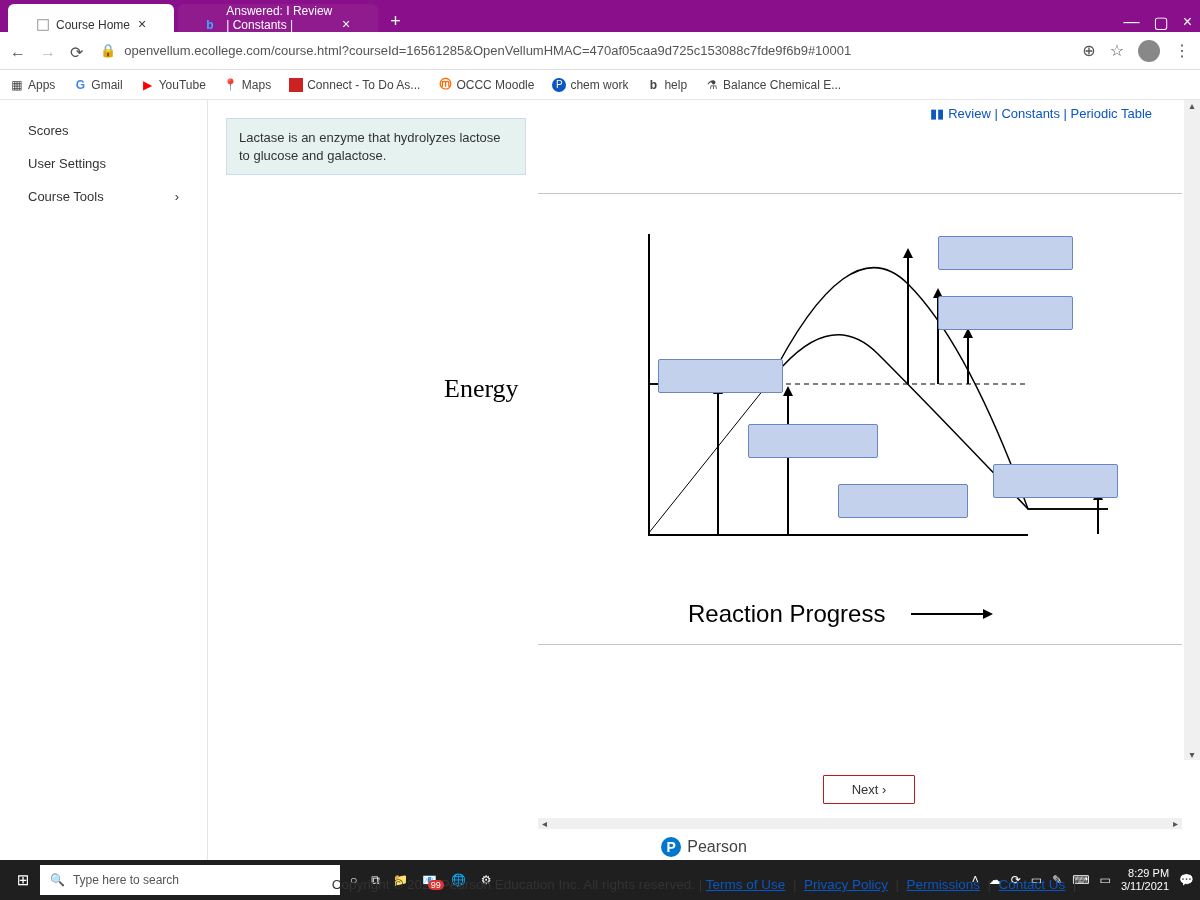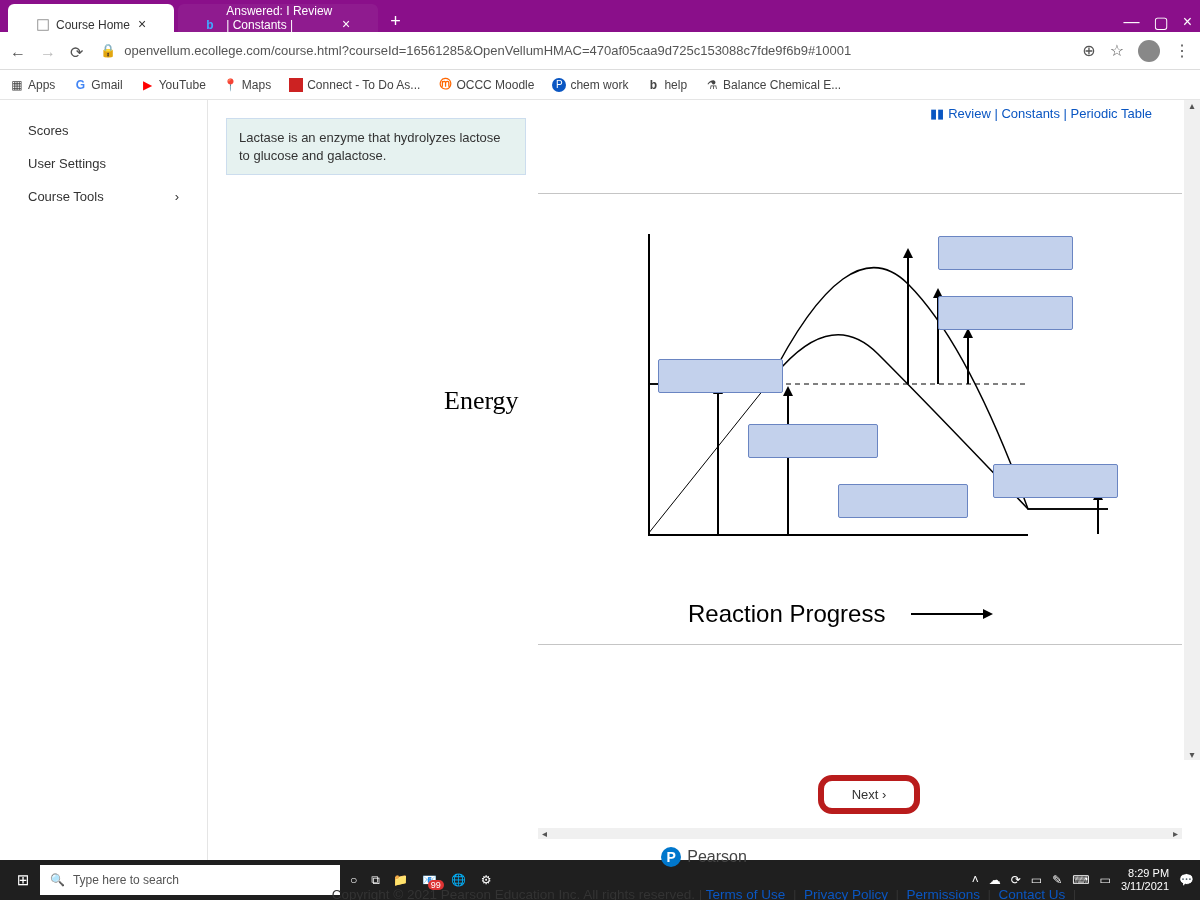--- a/index.html
+++ b/index.html
@@ -27,29 +27,29 @@
 .page { flex: 1; display: flex; min-height: 0; }
 .sidebar { width: 208px; border-right: 1px solid #e5e5e5; padding: 14px 0; }
 .sidebar .nav-item { padding: 9px 28px; font-size: 13px; color: #333; display: flex; justify-content: space-between; align-items: center; }
 
 .content { flex: 1; display: flex; flex-direction: column; position: relative; min-width: 0; }
 .top-links { position: absolute; right: 48px; top: 6px; font-size: 13px; color: #0a56c2; display: flex; align-items: center; gap: 4px; }
 .hint { margin: 18px 18px 0 18px; width: 300px; background: #e6f2f0; border: 1px solid #cde; padding: 10px 12px; font-size: 13px; color: #333; line-height: 1.35; }
 
 .diagram-wrap { margin: 18px 18px 0 330px; border-top: 1px solid #c5c5c5; padding-top: 10px; position: relative; }
 .diagram { position: relative; width: 600px; height: 380px; }
-.y-label { position: absolute; left: -94px; top: 170px; font-family: "Times New Roman", serif; font-size: 26px; margin-top: 12px; }
+.y-label { position: absolute; left: -94px; top: 170px; font-family: "Times New Roman", serif; font-size: 26px; }
 .x-label { position: absolute; left: 150px; bottom: -44px; font-family: "Times New Roman", serif; font-size: 24px; display: flex; align-items: center; gap: 26px; }
 .axis-y { position: absolute; left: 110px; top: 30px; width: 2px; height: 300px; background: #000; }
 .axis-x { position: absolute; left: 110px; top: 330px; width: 380px; height: 2px; background: #000; }
 .slot { position: absolute; background: #c3d1ec; border: 1px solid #6a85c2; border-radius: 2px; height: 34px; }
 
 .hr2 { margin: 60px 18px 0 330px; border-top: 1px solid #c5c5c5; }
 .next-row { margin: 130px 0 0 330px; display: flex; justify-content: center; }
-.next-btn { border: 6px solid #b91c1c; border-radius: 14px; padding: 6px 28px; font-size: 13px; color: #333; background: #fff; }
+.next-btn { border: 1px solid #b91c1c; border-radius: 1px; padding: 6px 28px; font-size: 13px; color: #333; background: #fff; }
 
 .scroll-h { margin: 14px 18px 0 330px; height: 14px; background: #f0f0f0; display: flex; align-items: center; justify-content: space-between; font-size: 10px; color: #555; padding: 0 4px; }
 
 .pearson { text-align: center; margin-top: 8px; font-size: 16px; color: #444; display: flex; justify-content: center; align-items: center; gap: 6px; }
 .pearson-logo { width: 20px; height: 20px; border-radius: 50%; background: #0077cc; color: #fff; font-weight: bold; display: flex; align-items: center; justify-content: center; font-size: 14px; }
 
 .footer-legal { text-align: center; font-size: 13.5px; color: #333; margin-top: 20px; }
 .footer-legal a { color: #0a56c2; }
 
 .scrollbar-v { position: absolute; right: 0; top: 0; width: 16px; height: 660px; background: #f0f0f0; display: flex; flex-direction: column; align-items: center; justify-content: space-between; font-size: 10px; color: #555; }

